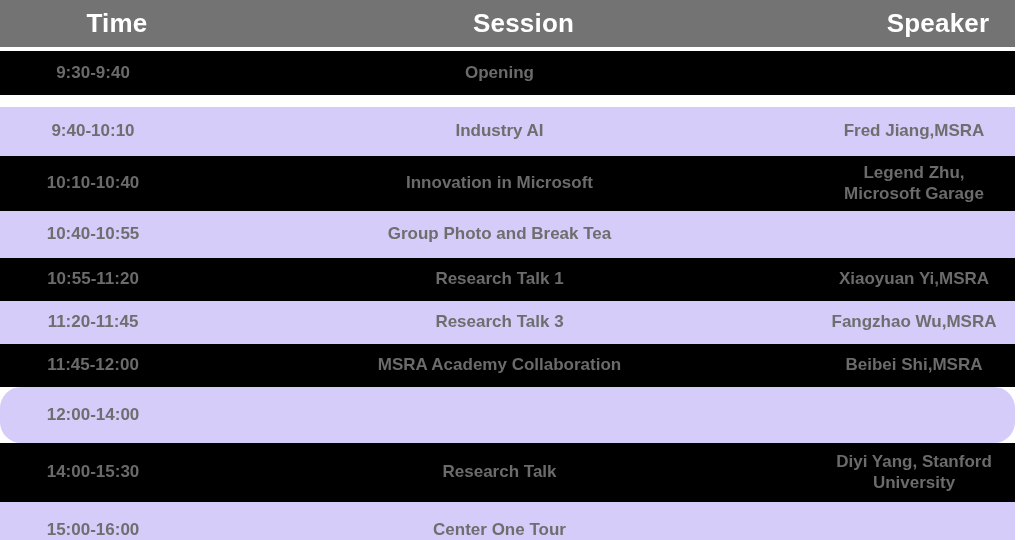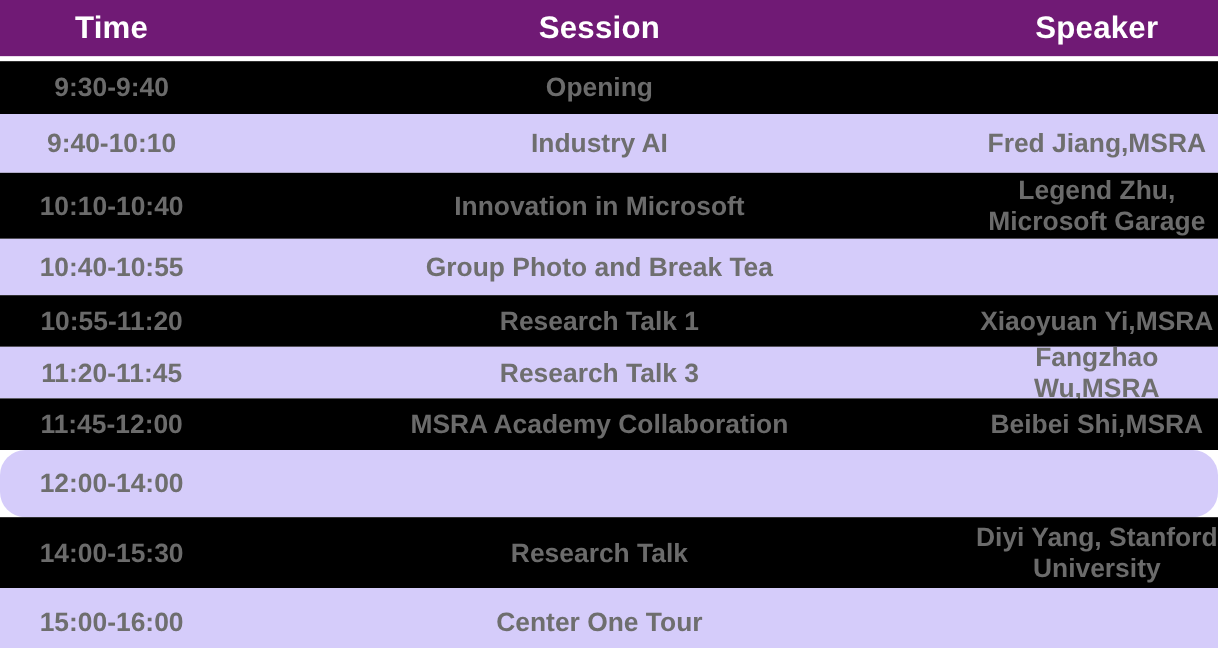--- a/index.html
+++ b/index.html
@@ -24,23 +24,24 @@
 
   .row {
     display: flex;
     flex-direction: row;
     width: 100%;
     box-sizing: border-box;
     align-items: center;
   }
 
   .row.header {
-    background: #701a75;
+    background: #737373;
     height: 47px;
     flex: 0 0 47px;
+    padding-left: 24px;
   }
   .row.sep {
     background: #ffffff;
     height: 4px;
     flex: 0 0 4px;
   }
   .row.dark {
     background: #000000;
   }
   .row.light {
@@ -62,21 +63,21 @@
 
   .row.header .cell {
     color: #ffffff;
     font-size: 26px;
     letter-spacing: 0.2px;
   }
 
   .row.dark .cell,
   .row.light .cell {
     color: #6E6E6E;
-    font-size: 22px;
+    font-size: 17px;
   }
 
   .row.dark .cell {
     color: #6B6B6B;
   }
 </style>
 </head>
 <body>
 
 <div id="schedule-table">
@@ -87,21 +88,21 @@
     <div class="cell col-speaker">Speaker</div>
   </div>
 
   <div class="row sep"></div>
 
   <div class="row dark" style="height:44px;flex:0 0 44px;">
     <div class="cell col-time">9:30-9:40</div>
     <div class="cell col-session">Opening</div>
   </div>
 
-  <div class="row light" style="height:49px;flex:0 0 49px;">
+  <div class="row light" style="height:49px;flex:0 0 49px;margin-top:12px;">
     <div class="cell col-time">9:40-10:10</div>
     <div class="cell col-session">Industry AI</div>
     <div class="cell col-speaker">Fred Jiang,MSRA</div>
   </div>
 
   <div class="row dark" style="height:55px;flex:0 0 55px;">
     <div class="cell col-time">10:10-10:40</div>
     <div class="cell col-session">Innovation in Microsoft</div>
     <div class="cell col-speaker">Legend Zhu,
 Microsoft Garage</div>

